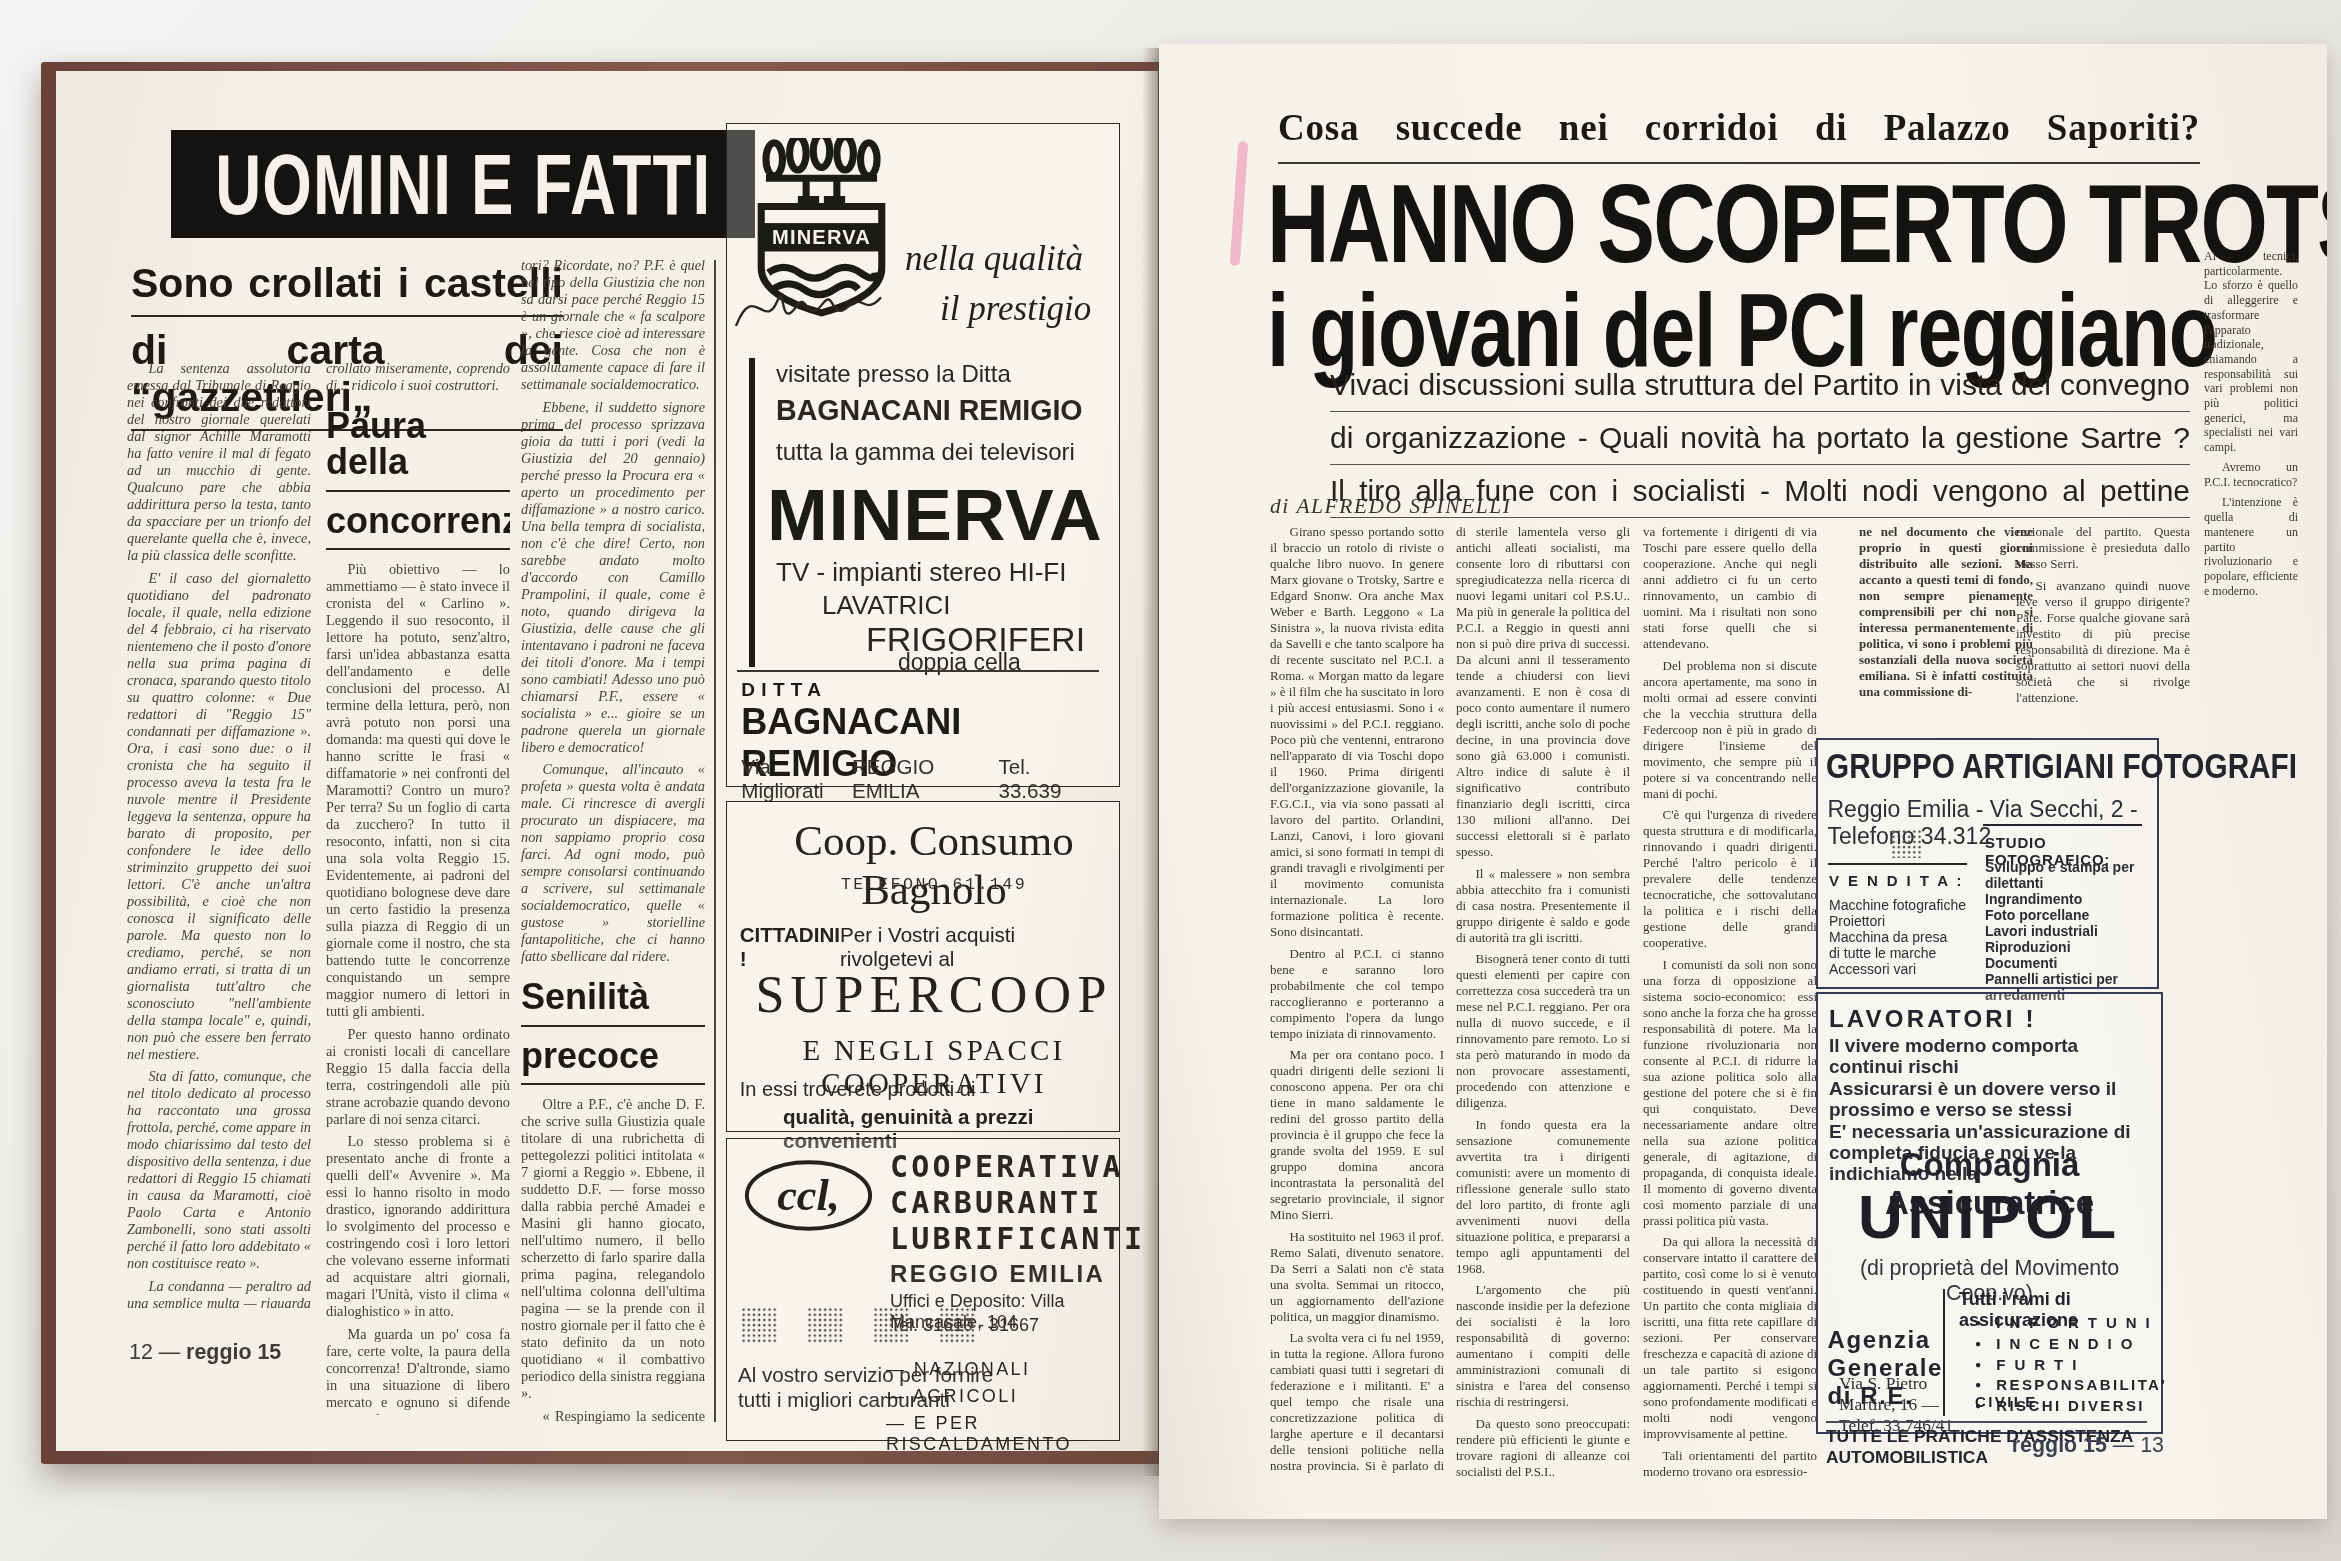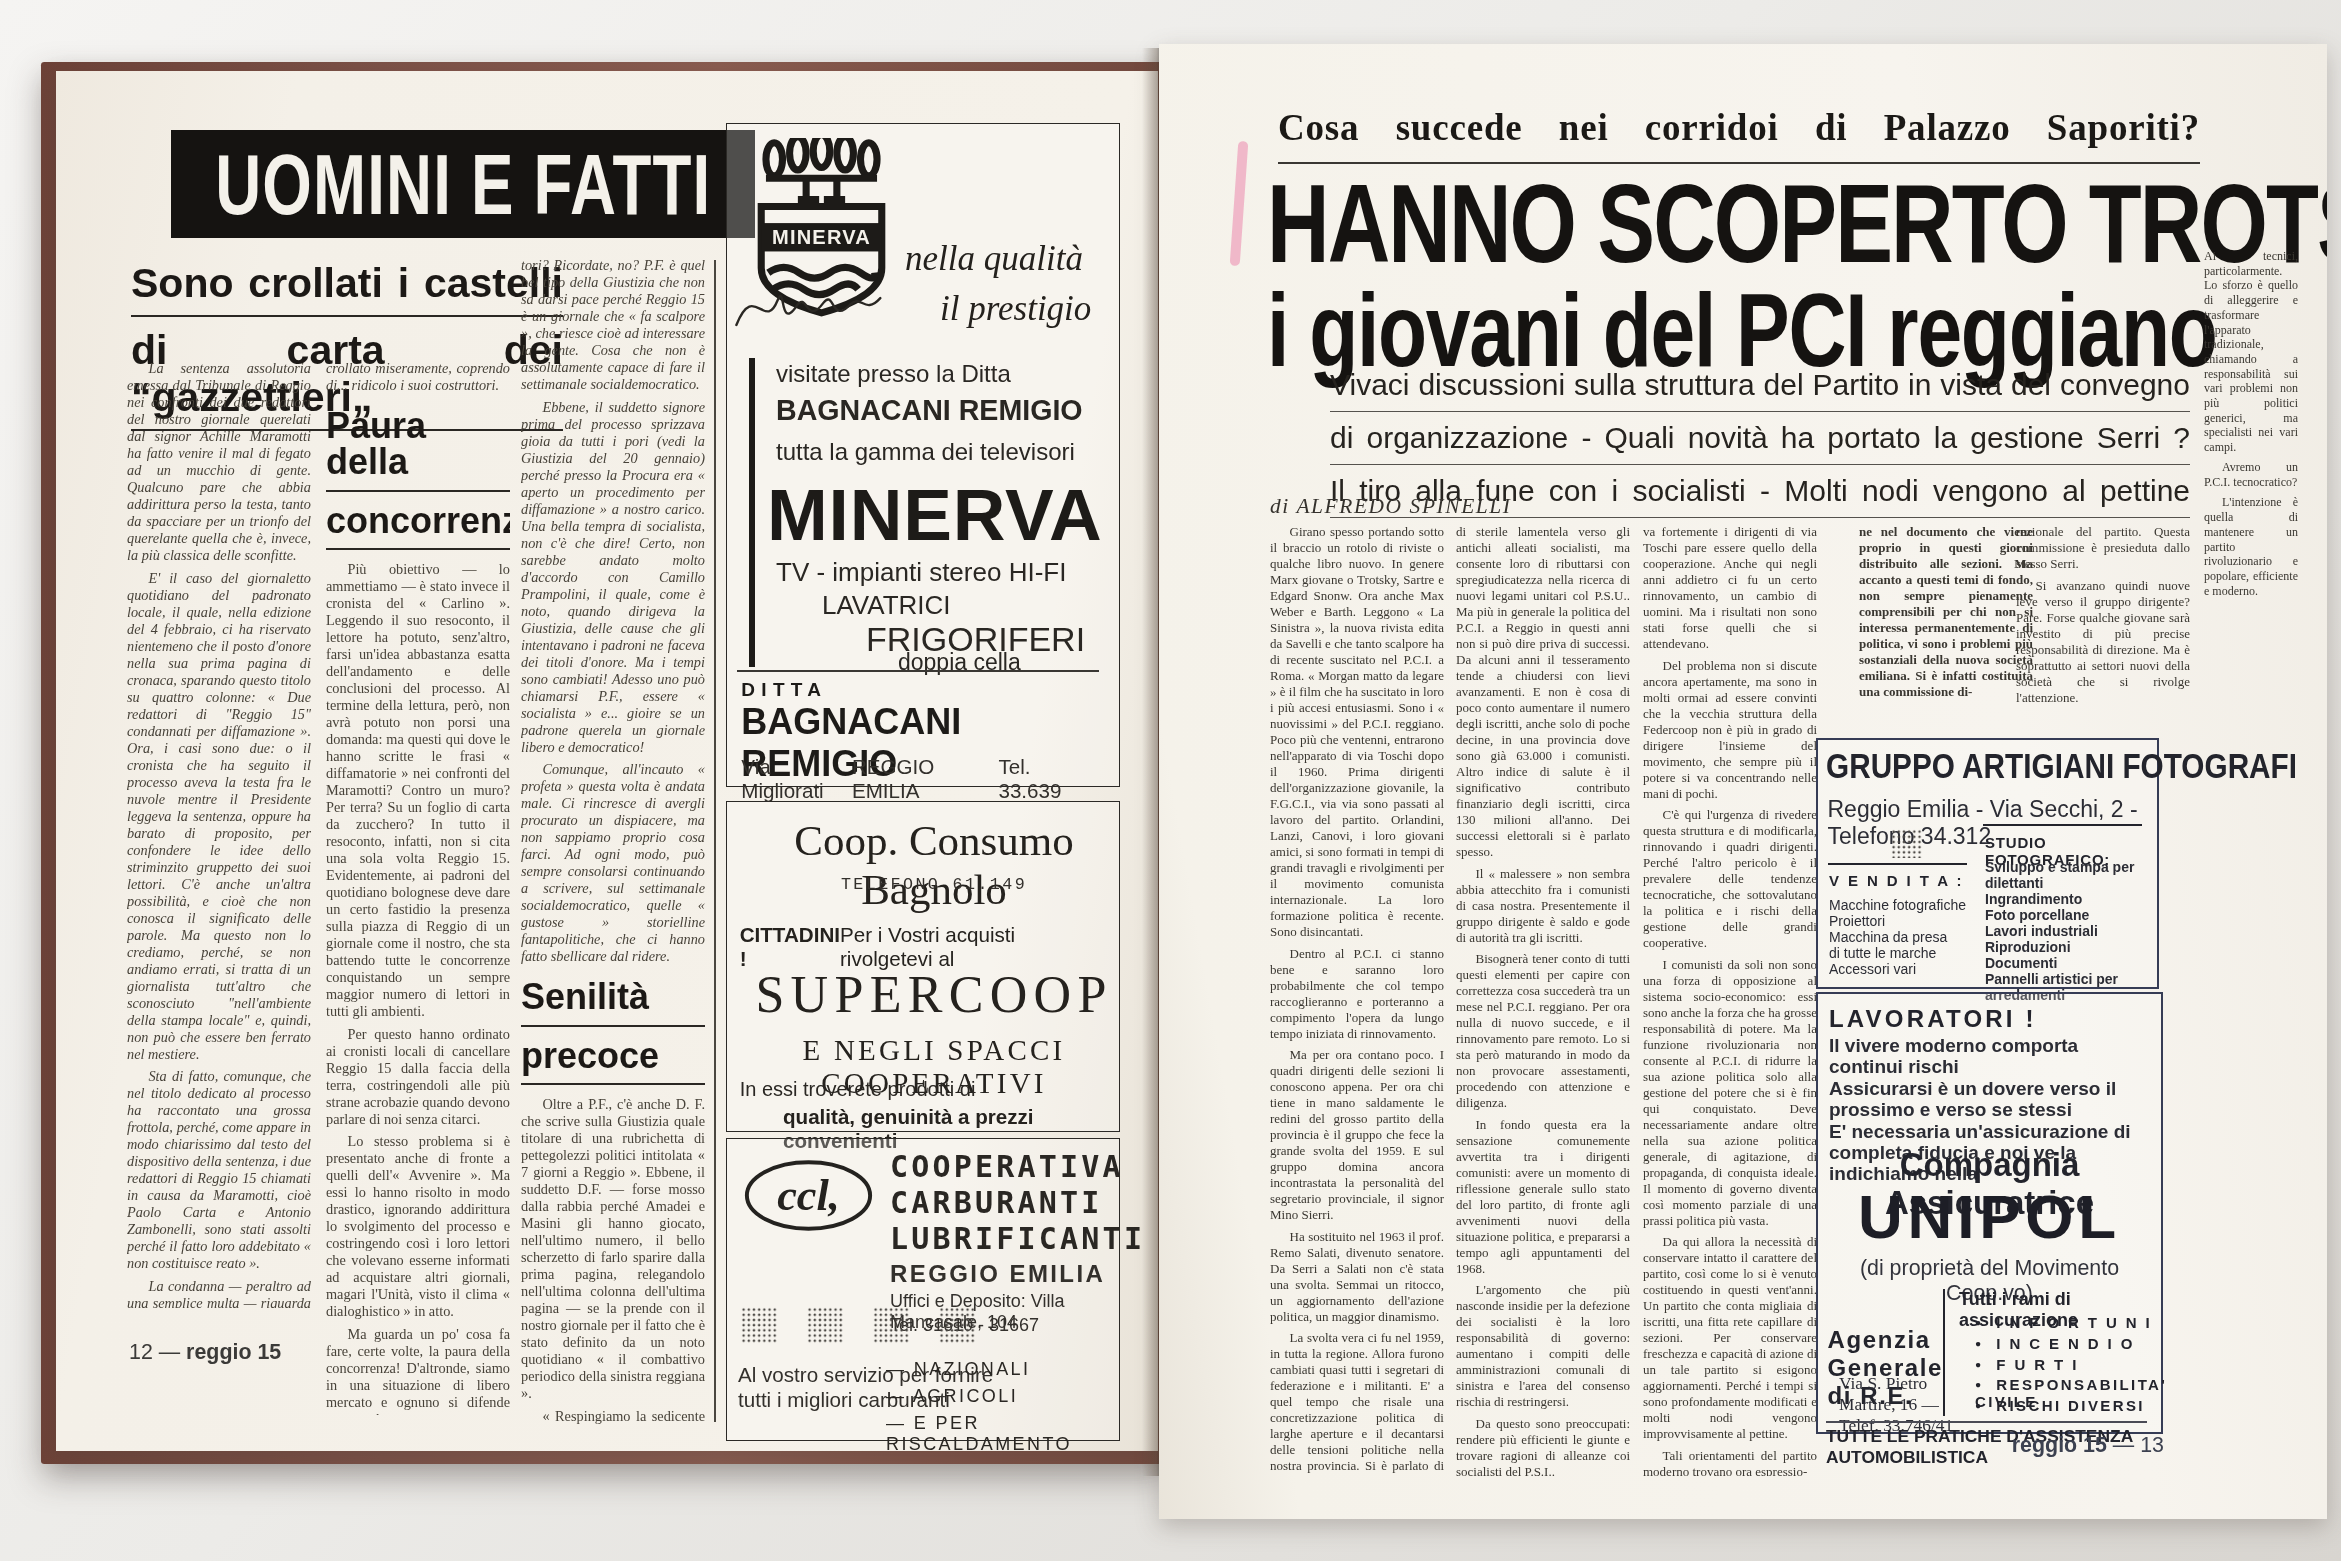--- a/index.html
+++ b/index.html
@@ -295,21 +295,21 @@
 
     <div class="hl hl1">
       <span class="cond">HANNO SCOPERTO TROTSKY</span>
     </div>
     <div class="hl hl2">
       <span class="cond">i giovani del PCI reggiano</span>
     </div>
 
     <div class="deck">
       <div class="deck-line">Vivaci discussioni sulla struttura del Partito in vista del convegno</div>
-      <div class="deck-line">di organizzazione - Quali novità ha portato la gestione Serri ?</div>
+      <div class="deck-line">di organizzazione - Quali novità ha portato la gestione Sartre ?</div>
       <div class="deck-line">Il tiro alla fune con i socialisti - Molti nodi vengono al pettine</div>
     </div>
 
     <div class="byline">di ALFREDO SPINELLI</div>
 
     <div class="col rp-body rp-c1">
       <p>Girano spesso portando sotto il braccio un rotolo di riviste o qualche libro nuovo. In genere Marx giovane o Trotsky, Sartre e Edgard Snonw. Ora anche Max Weber e Barth. Leggono « La Sinistra », la nuova rivista edita da Savelli e che tanto scalpore ha di recente suscitato nel P.C.I. a Roma. « Morgan matto da legare » è il film che ha suscitato in loro i più accesi entusiasmi. Sono i « nuovissimi » del P.C.I. reggiano. Poco più che ventenni, entrarono nell'apparato di via Toschi dopo il 1960. Prima dirigenti dell'organizzazione giovanile, la F.G.C.I., via via sono passati al lavoro del partito. Orlandini, Lanzi, Canovi, i loro giovani amici, si sono formati in tempi di grandi travagli e rivolgimenti per il movimento comunista internazionale. La loro formazione politica è recente. Sono disincantati.</p>
       <p>Dentro al P.C.I. ci stanno bene e saranno loro probabilmente che col tempo raccoglieranno e porteranno a compimento l'opera da lungo tempo iniziata di rinnovamento.</p>
       <p>Ma per ora contano poco. I quadri dirigenti delle sezioni li conoscono appena. Per ora chi tiene in mano saldamente le redini del grosso partito della provincia è il gruppo che fece la grande svolta del 1959. E sul gruppo domina ancora incontrastata la personalità del segretario provinciale, il signor Mino Sierri.</p>
       <p>Ha sostituito nel 1963 il prof. Remo Salati, divenuto senatore. Da Serri a Salati non c'è stata una svolta. Semmai un ritocco, un aggiornamento dell'azione politica, un maggior dinamismo.</p>

